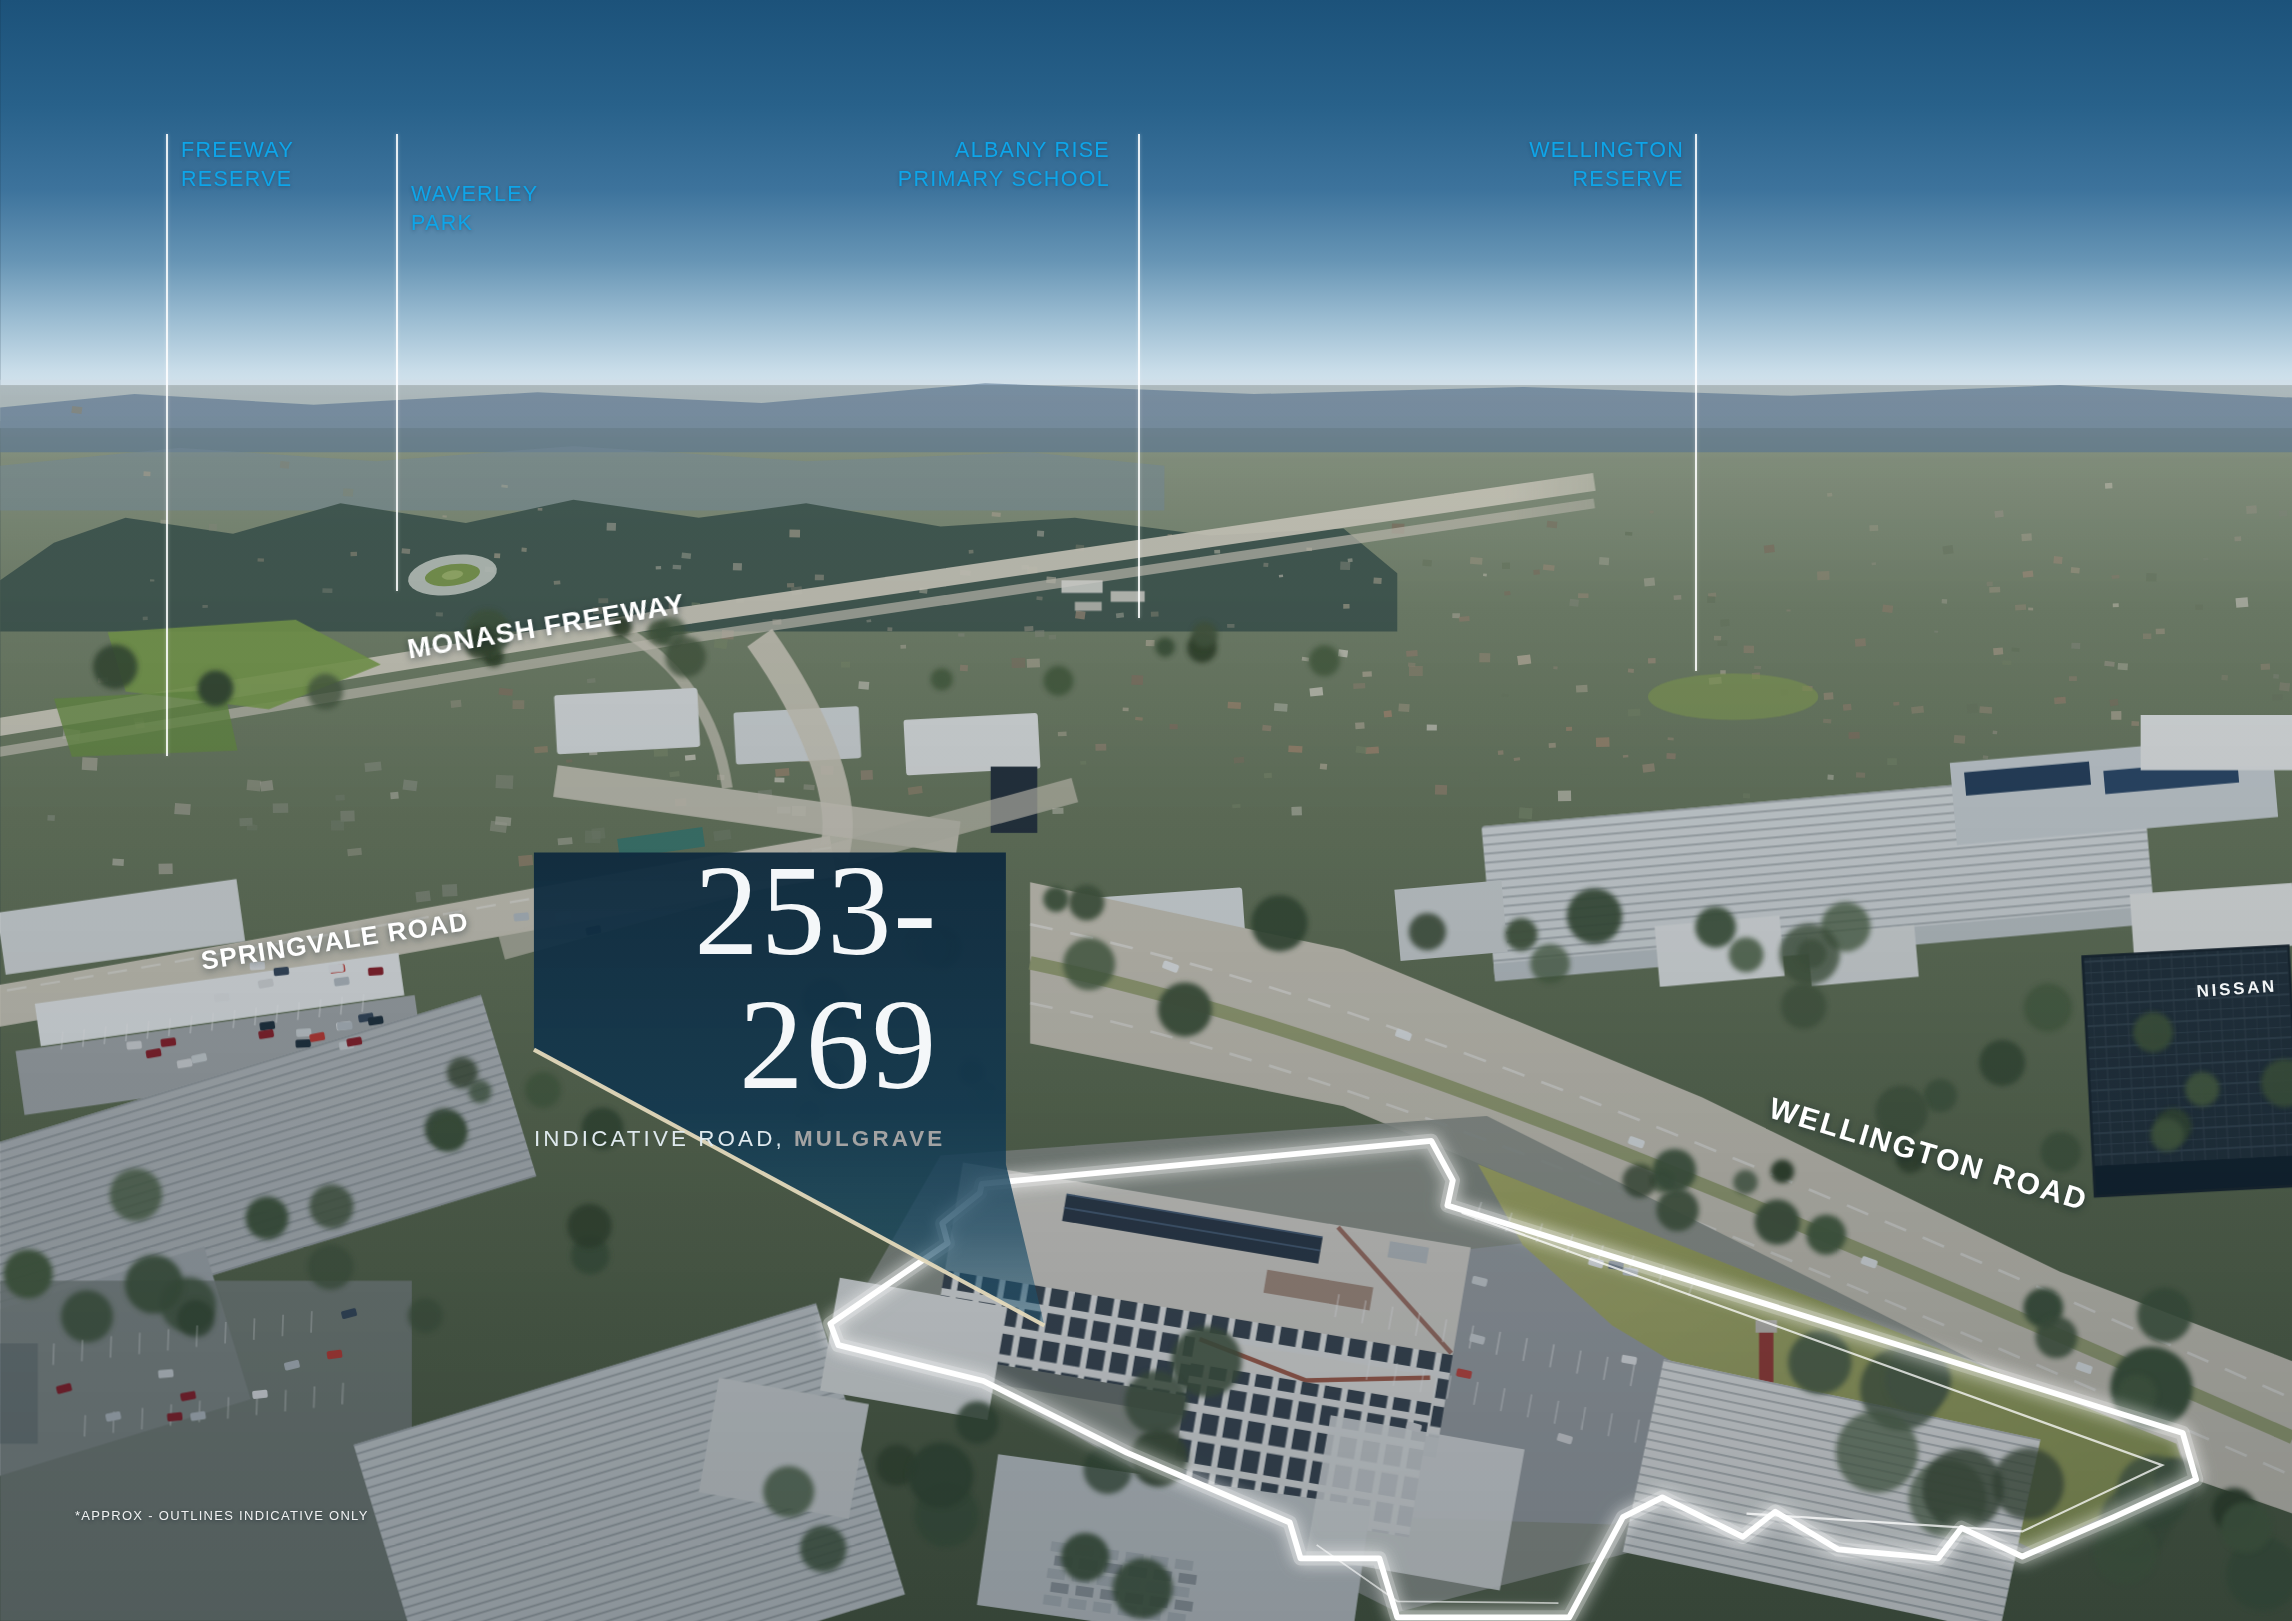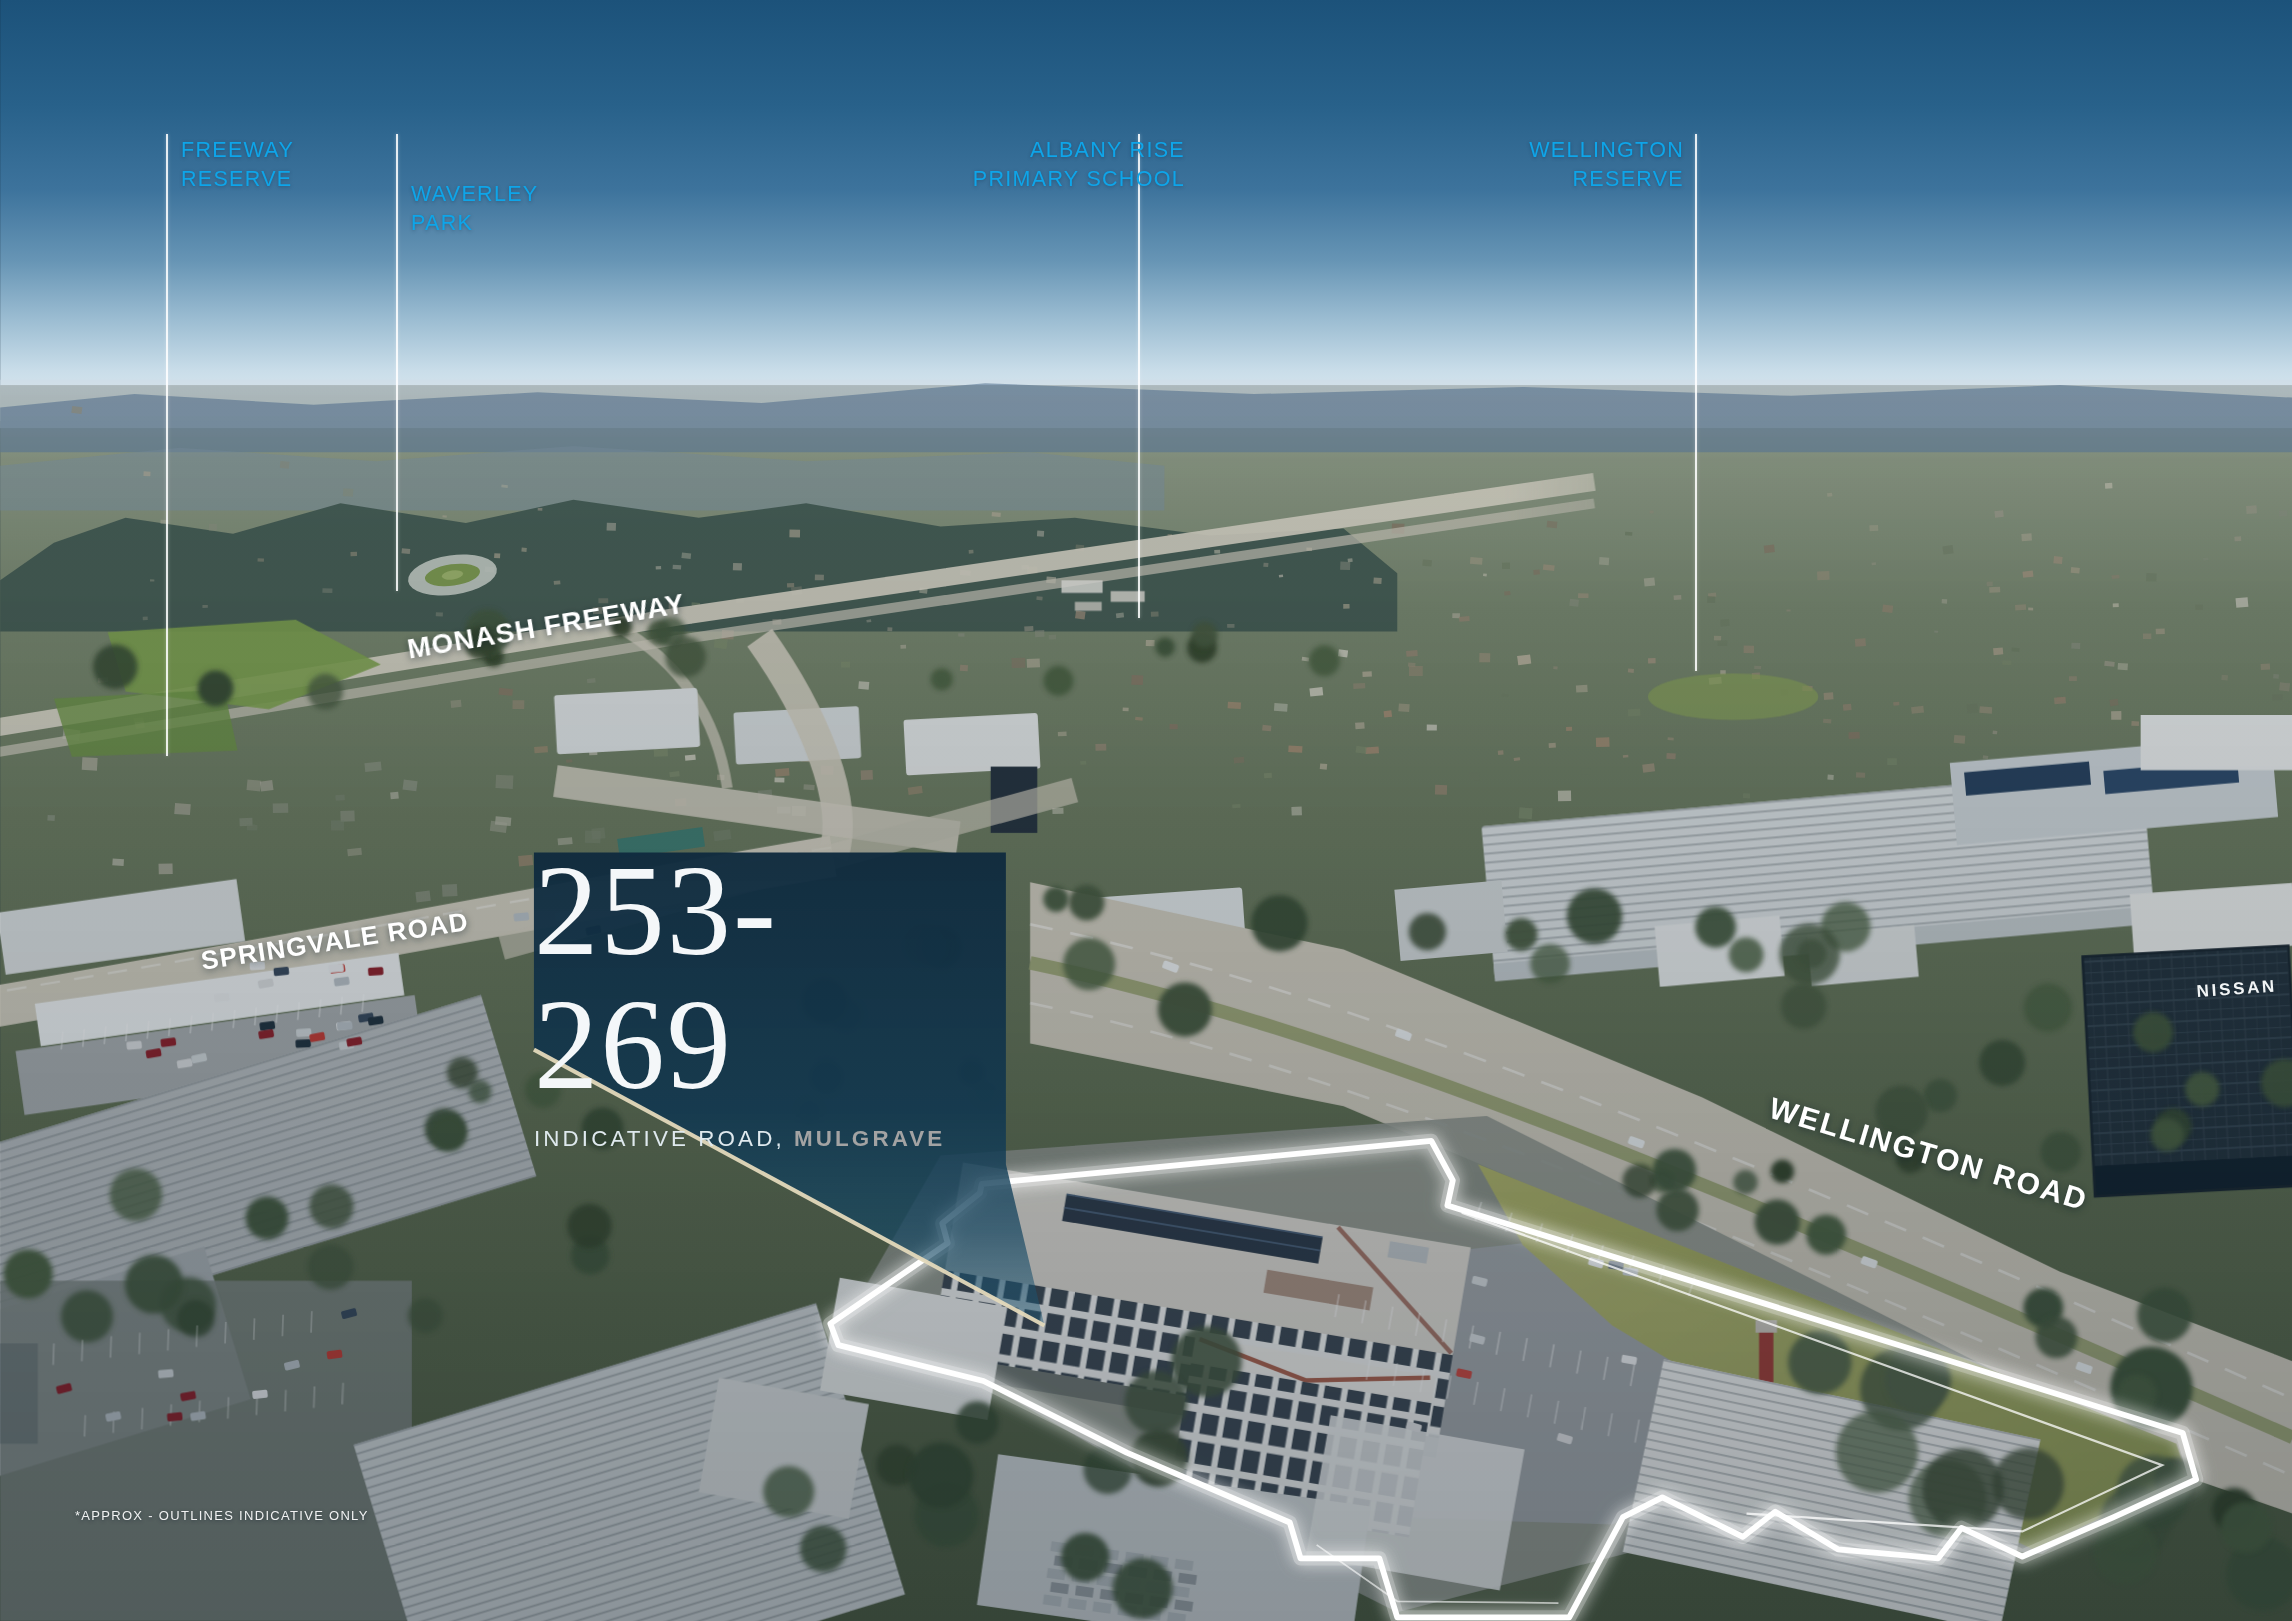--- a/index.html
+++ b/index.html
@@ -19,21 +19,21 @@
   .road-label{position:absolute;color:#ffffff;font-weight:600;white-space:nowrap;
               text-shadow:0 1.8px 7.2px rgba(10,25,35,.55);transform-origin:left top;}
   .road-label.monash{left:405px;top:634px;font-size:28px;letter-spacing:0.9px;transform:rotate(-9.5deg);}
   .road-label.springvale{left:199px;top:946px;font-size:26px;letter-spacing:1.3px;transform:rotate(-8.5deg);}
   .road-label.wellington{left:1775px;top:1091px;font-size:30px;letter-spacing:2.2px;transform:rotate(16.5deg);}
 
   .nissan-label{position:absolute;left:2196px;top:982px;color:#f2f5f6;font-size:17px;
                 font-weight:700;letter-spacing:2.7px;transform:rotate(-4deg);transform-origin:left top;}
 
   
-  .callout-text{position:absolute;left:534px;top:844px;width:404px;text-align:left;}
+  .callout-text{position:absolute;left:534px;top:844px;width:404px;text-align:right;}
   .callout-number{font-family:"Liberation Serif",serif;font-weight:400;color:#f4f7f9;
                   font-size:129px;line-height:134px;letter-spacing:1.8px;}
   .callout-sub{margin-top:14.3px;font-size:22.4px;letter-spacing:3.1px;color:#dfe9ee;
                font-weight:400;white-space:nowrap;}
   .callout-sub .suburb{font-weight:700;color:#a3a3a3;}
 
   .disclaimer{position:absolute;left:75px;top:1508px;color:rgba(255,255,255,.92);
               font-size:13px;letter-spacing:1.3px;white-space:nowrap;
               text-shadow:0 0.9px 3.6px rgba(10,25,35,.5);}
 
@@ -845,21 +845,21 @@
   <div class="label-line" style="left:1695px;top:134px;height:537px;"></div>
 
   <div class="landmark-label" style="left:181px;top:136px;">
     <div>FREEWAY</div>
     <div>RESERVE</div>
   </div>
   <div class="landmark-label" style="left:411px;top:136px;margin-top:44px;">
     <div>WAVERLEY</div>
     <div>PARK</div>
   </div>
-  <div class="landmark-label align-right" style="right:1108px;top:136px;">
+  <div class="landmark-label align-right" style="right:1183px;top:136px;">
     <div>ALBANY RISE</div>
     <div>PRIMARY SCHOOL</div>
   </div>
   <div class="landmark-label align-right" style="right:609px;top:136px;">
     <div>WELLINGTON</div>
     <div>RESERVE</div>
   </div>
 
   <div class="road-label monash">MONASH FREEWAY</div>
   <div class="road-label springvale">SPRINGVALE ROAD</div>

